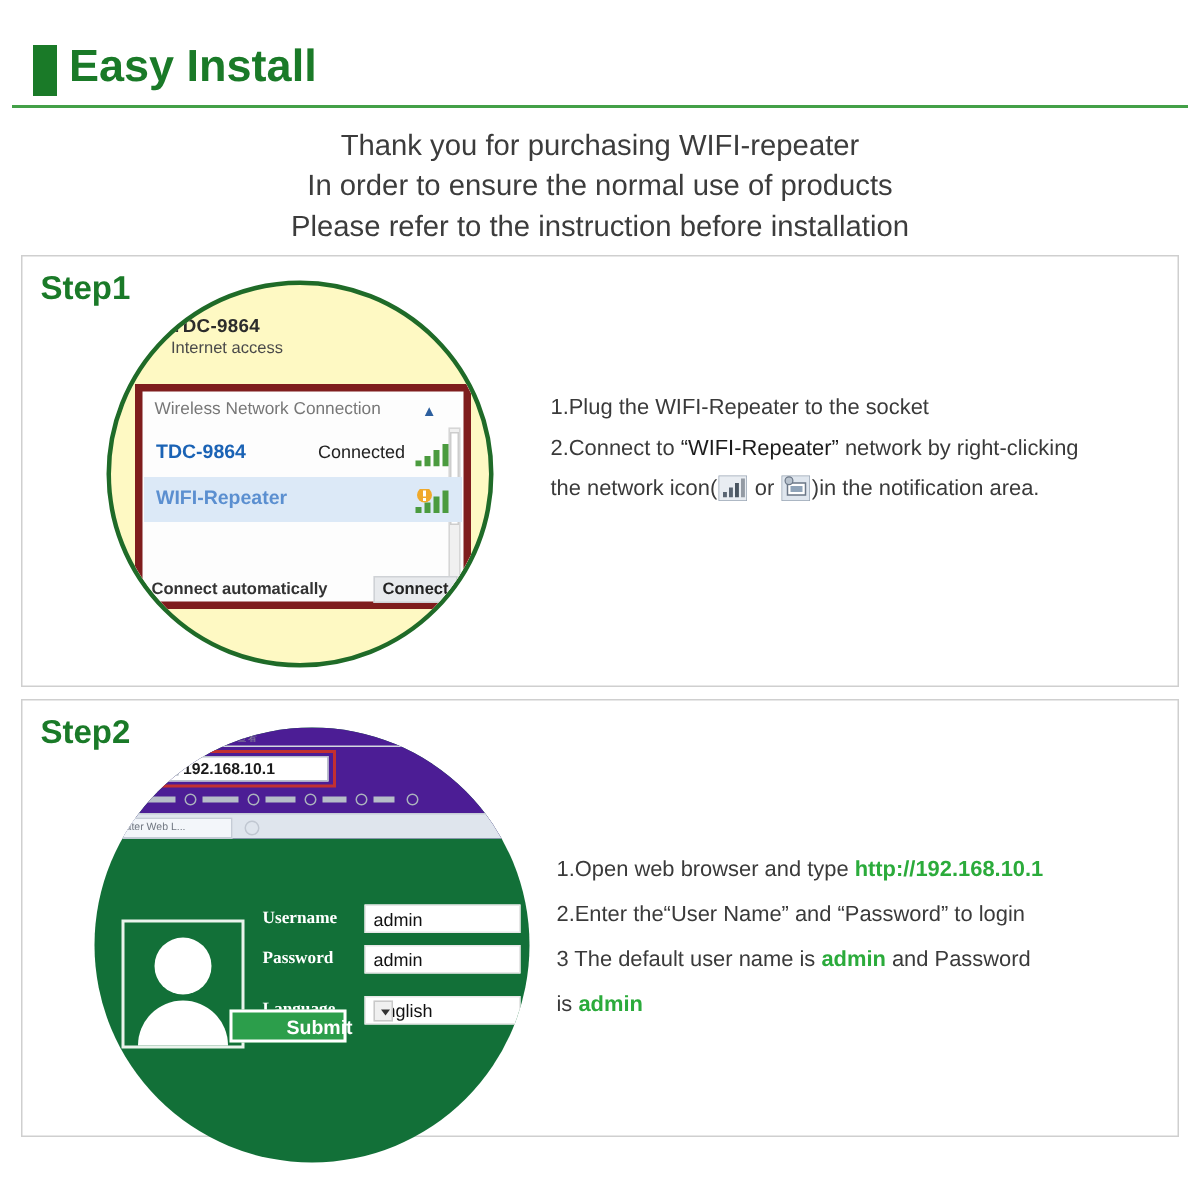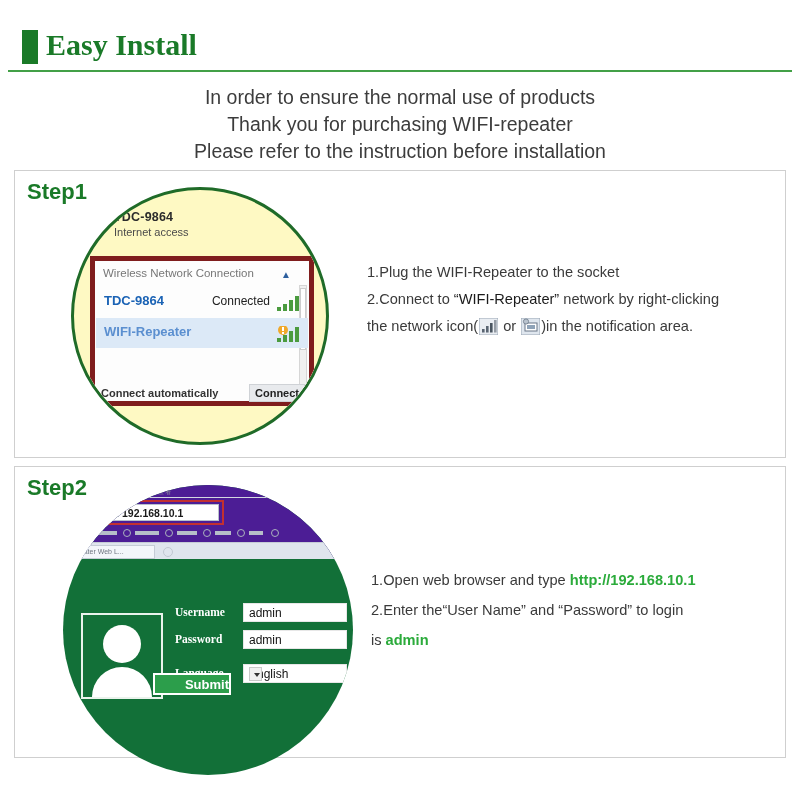--- a/index.html
+++ b/index.html
@@ -7,21 +7,21 @@
     width:800px;height:800px;
     background:#ffffff;
     font-family:"Liberation Sans", sans-serif;
     color:#3a3a3a;
     overflow:hidden;
     position:relative;
   }
   .page{position:relative;width:800px;height:800px;}
 
   
-  .header{position:absolute;left:0;top:26px;width:800px;height:46px;font-family:Liberation Serif, serif;}
+  .header{position:absolute;left:0;top:26px;width:800px;height:46px;}
   .hdr-bar{position:absolute;left:22px;top:4px;width:16px;height:34px;background:#1a7a28;}
   .hdr-title{position:absolute;left:46px;top:0px;font-size:30px;font-weight:bold;color:#1a7a28;letter-spacing:0px;line-height:38px;}
   .hdr-rule{position:absolute;left:8px;top:70px;width:784px;height:2px;background:#43a047;}
 
   
   .intro{position:absolute;left:0;top:84px;width:800px;text-align:center;}
   .intro div{font-size:19.5px;color:#3c3c3c;line-height:27px;white-space:nowrap;}
 
   
   .panel{position:absolute;border:1px solid #cfcfcf;background:#fff;box-sizing:border-box;}
@@ -99,41 +99,41 @@
 
   .s2-form{position:absolute;left:112px;top:118px;width:178px;}
   .s2-frow{position:relative;height:22px;margin-bottom:5px;}
   .s2-flabel{position:absolute;left:0;top:3px;width:62px;text-align:left;font-size:11.5px;font-weight:bold;color:#ffffff;font-family:"Liberation Serif", serif;}
   .s2-finput{position:absolute;left:68px;top:0;width:104px;height:19px;background:#fff;border:1px solid #e7e7e7;box-sizing:border-box;}
   .s2-finput span{position:absolute;left:5px;top:2px;font-size:12px;color:#111;}
   .s2-lang-row{position:relative;height:24px;margin-top:12px;}
   .s2-sel-arrow{position:absolute;right:2px;top:2px;width:13px;height:14px;background:#f0f0f0;border:1px solid #c9c9c9;box-sizing:border-box;}
   .s2-sel-arrow b{position:absolute;left:4px;top:5px;width:0;height:0;border-left:3px solid transparent;border-right:3px solid transparent;border-top:4px solid #333;display:block;}
   .s2-submit{position:absolute;left:90px;top:188px;width:78px;height:22px;background:#2c9e4b;border:2px solid #ffffff;box-sizing:border-box;}
-  .s2-submit span{position:absolute;left:0;top:2px;width:100%;text-align:right;font-size:13px;font-weight:bold;color:#ffffff;}
+  .s2-submit span{position:absolute;left:0;top:2px;width:100%;text-align:left;font-size:13px;font-weight:bold;color:#ffffff;padding-left:36px;}
 
   
   #step2-text{position:absolute;left:356px;top:98px;width:400px;}
   #step2-text .ln{font-size:14.6px;color:#3a3a3a;line-height:30px;white-space:nowrap;}
   #step2-text .g{color:#2bab3b;font-weight:bold;}
 </style>
 </head>
 <body>
 
 <div class="page">
 
   <div class="header">
     <div class="hdr-bar"></div>
     <div class="hdr-title">Easy Install</div>
   </div>
   <div class="hdr-rule"></div>
 
   <div class="intro">
+    <div>Thank you for purchasing WIFI-repeater</div>
     <div>In order to ensure the normal use of products</div>
-    <div>Thank you for purchasing WIFI-repeater</div>
     <div>Please refer to the instruction before installation</div>
   </div>
 
   <div class="panel" id="panel-step1">
     <div class="step-label">Step1</div>
 
     <div id="step1-circle">
       <div class="s1-inner">
 
         <div class="wifi-head">
@@ -275,17 +275,18 @@
 
       <div class="s2-submit">
         <span>Submit</span>
       </div>
 
     </div>
 
     <div id="step2-text">
       <div class="ln"><span>1.Open web browser and type </span><span class="g">http://192.168.10.1</span></div>
       <div class="ln">2.Enter the“User Name” and “Password” to login</div>
+      <div class="ln"><span>3 The default user name is </span><span class="g">admin</span><span> and Password</span></div>
       <div class="ln"><span>is </span><span class="g">admin</span></div>
     </div>
   </div>
 
 </div>
 
 </body></html>

